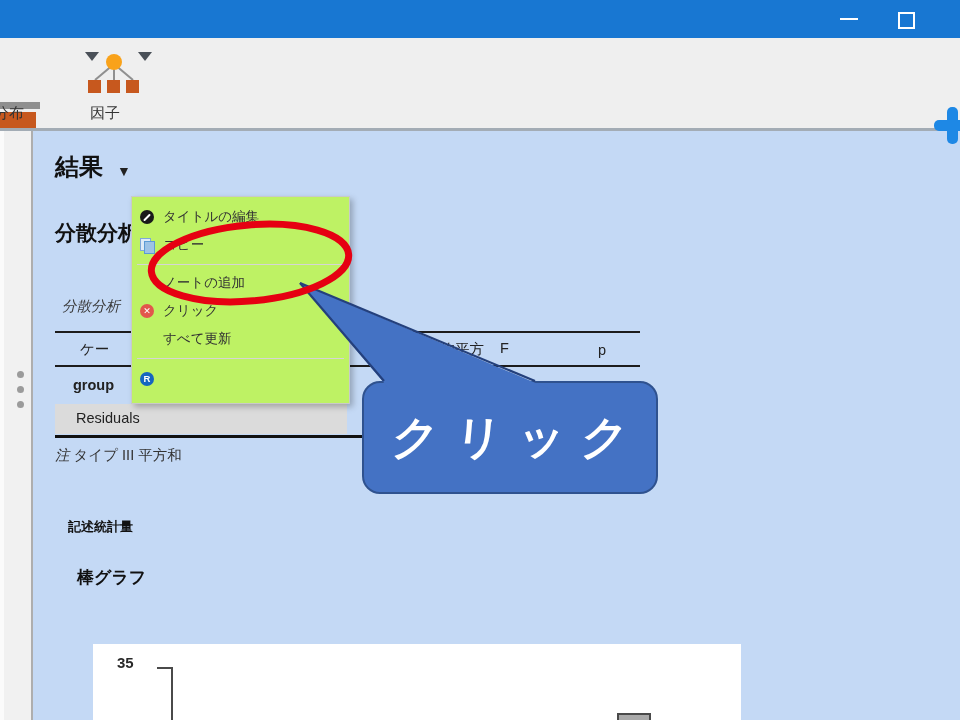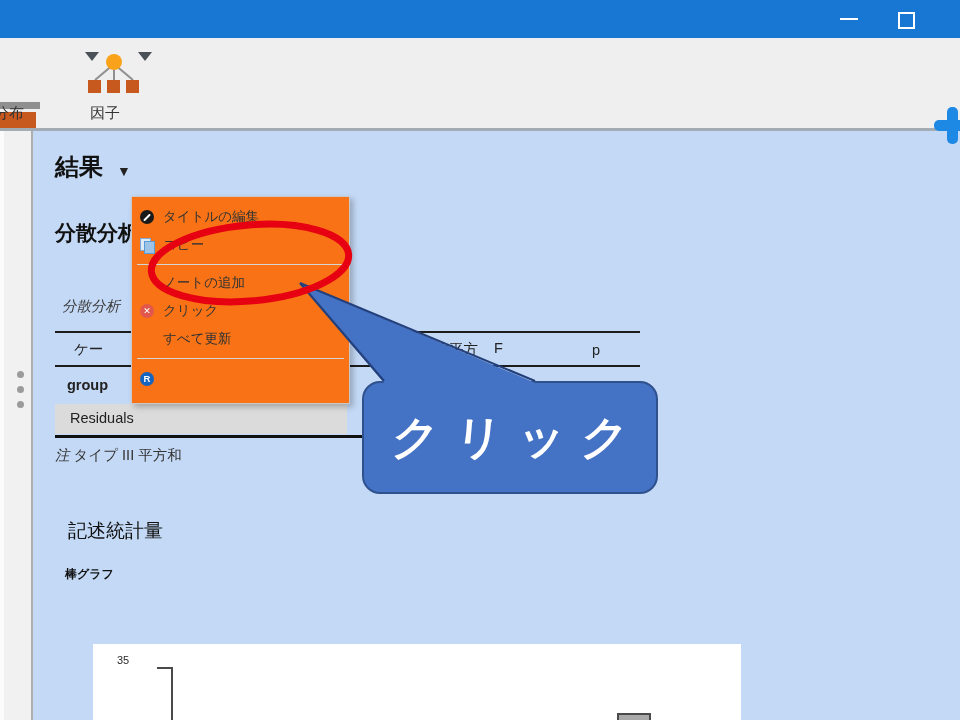--- a/index.html
+++ b/index.html
@@ -26,33 +26,33 @@
   .strip-white{position:absolute;left:0;top:131px;width:4px;height:589px;background:#FBFBFB;}
   .strip-gray{position:absolute;left:4px;top:131px;width:27px;height:589px;background:#F1F1F1;border-right:2px solid #AEAEAE;}
   .strip-dot{position:absolute;left:13px;width:7px;height:7px;border-radius:50%;background:#9B9B9B;}
   
   .h-results{position:absolute;left:55px;top:151px;font-size:24px;font-weight:bold;color:#111;}
   .h-caret{position:absolute;left:117px;top:163px;font-size:14px;color:#222;}
   .h-anova{position:absolute;left:55px;top:219px;font-size:21px;font-weight:bold;color:#111;}
   .t-caption{position:absolute;left:62px;top:297px;font-size:14.5px;font-style:italic;color:#3A3A3A;}
   .t-line{position:absolute;left:55px;width:585px;height:2px;background:#1c1c1c;}
   .t-line-thick{position:absolute;left:55px;top:435px;width:585px;height:3px;background:#111;}
-  .t-cell{position:absolute;font-size:14.5px;color:#222;}
+  .t-cell{position:absolute;font-size:14.5px;color:#222;margin-left:6px;}
   .row-highlight{position:absolute;left:55px;top:404px;width:292px;height:30px;background:#DBDBDB;}
   .t-note{position:absolute;left:55px;top:446px;font-size:14.5px;color:#333;}
   .t-note .it{font-style:italic;}
-  .h-desc{position:absolute;left:68px;top:518px;font-size:19px;font-weight:normal;color:#111;}
-  .h-plot{position:absolute;left:65px;top:566px;font-size:12px;font-weight:bold;color:#111;font-family:Liberation Serif, serif;}
+  .h-desc{position:absolute;left:68px;top:518px;font-size:13px;font-weight:bold;color:#111;}
+  .h-plot{position:absolute;left:77px;top:566px;font-size:17px;font-weight:bold;color:#111;font-family:Liberation Serif, serif;}
   .plot-panel{position:absolute;left:93px;top:644px;width:648px;height:76px;background:#fff;}
-  .plot-ytick{position:absolute;left:24px;top:10px;font-size:11px;color:#2a2a2a;}
+  .plot-ytick{position:absolute;left:24px;top:10px;font-size:15px;color:#2a2a2a;font-weight:bold;}
   .plot-tick{position:absolute;left:64px;top:23px;width:14px;height:2px;background:#4a4a4a;}
   .plot-axis{position:absolute;left:78px;top:23px;width:2px;height:53px;background:#4a4a4a;}
   .plot-barfrag{position:absolute;left:524px;top:69px;width:34px;height:7px;background:#A9A9A9;border:2px solid #4A4A4A;border-bottom:none;box-sizing:border-box;}
   
-  .menu{position:absolute;left:131px;top:196px;width:219px;background:#f97316;border:1px solid #C9C9C9;
+  .menu{position:absolute;left:131px;top:196px;width:219px;background:#bef264;border:1px solid #C9C9C9;
         box-shadow:3px 3px 6px rgba(0,0,0,0.25);padding:6px 0 8px 0;z-index:10;box-sizing:border-box;}
   .menu-item{position:relative;height:28px;display:flex;align-items:center;cursor:default;}
   .menu-item.tall{height:32px;}
   .mi-icon{width:23px;margin-left:8px;display:flex;justify-content:flex-start;align-items:center;flex:0 0 23px;}
   .mi-label{font-size:13.5px;color:#333;white-space:nowrap;}
   .menu-sep{height:1px;background:#D5D5D5;margin:5px 5px 4px 5px;}
   .ic-circle{width:14px;height:14px;border-radius:50%;display:flex;align-items:center;justify-content:center;}
   .ic-edit{background:#1a1a1a;}
   .ic-edit .slash{width:2px;height:9px;background:#fff;transform:rotate(45deg);border-radius:1px;}
   .ic-del{background:#E2574C;color:#fff;font-size:9px;font-weight:bold;line-height:1;}

